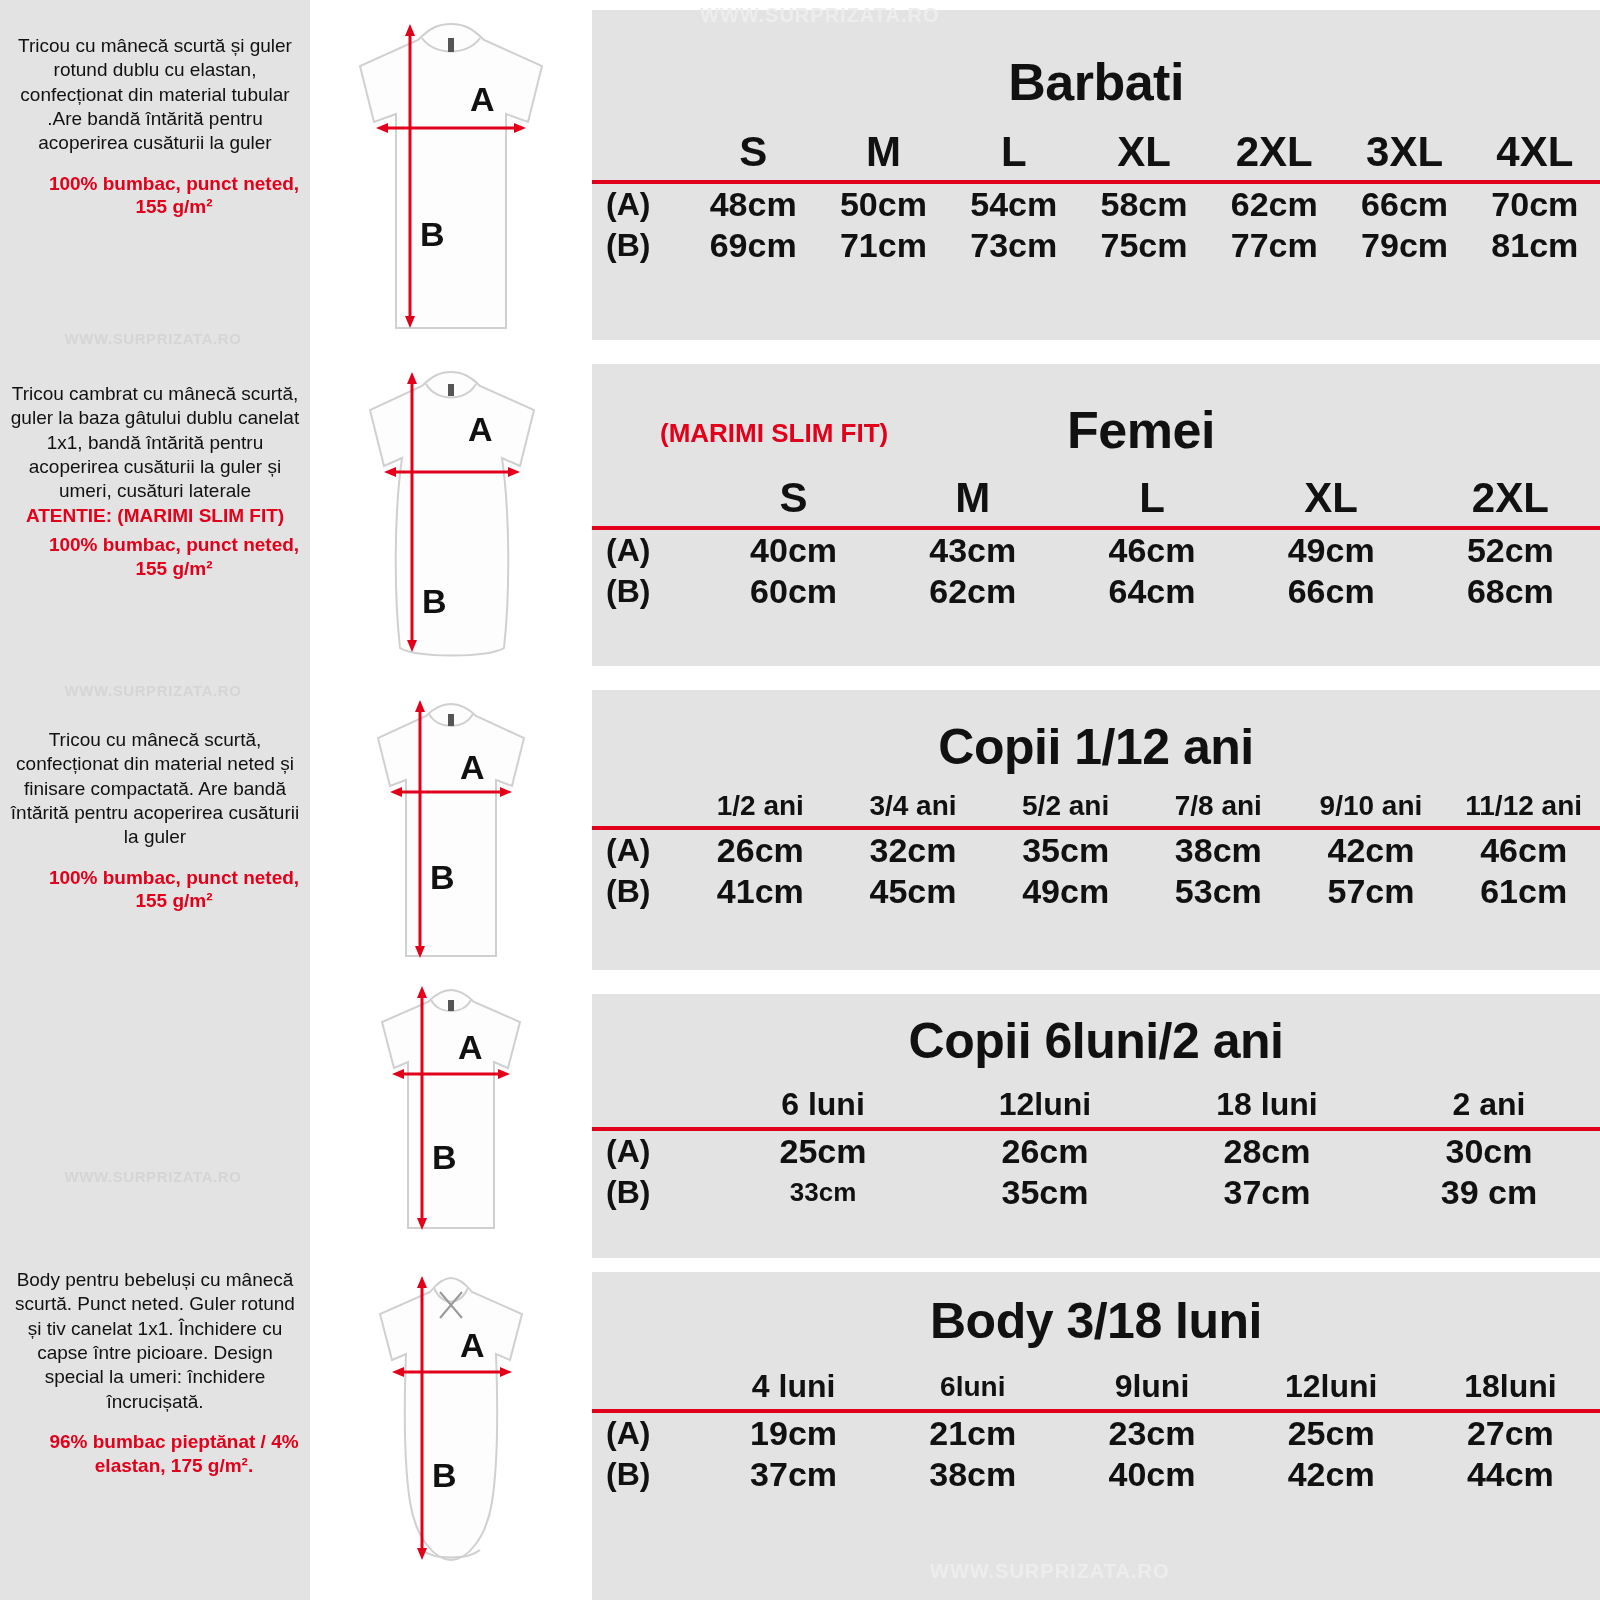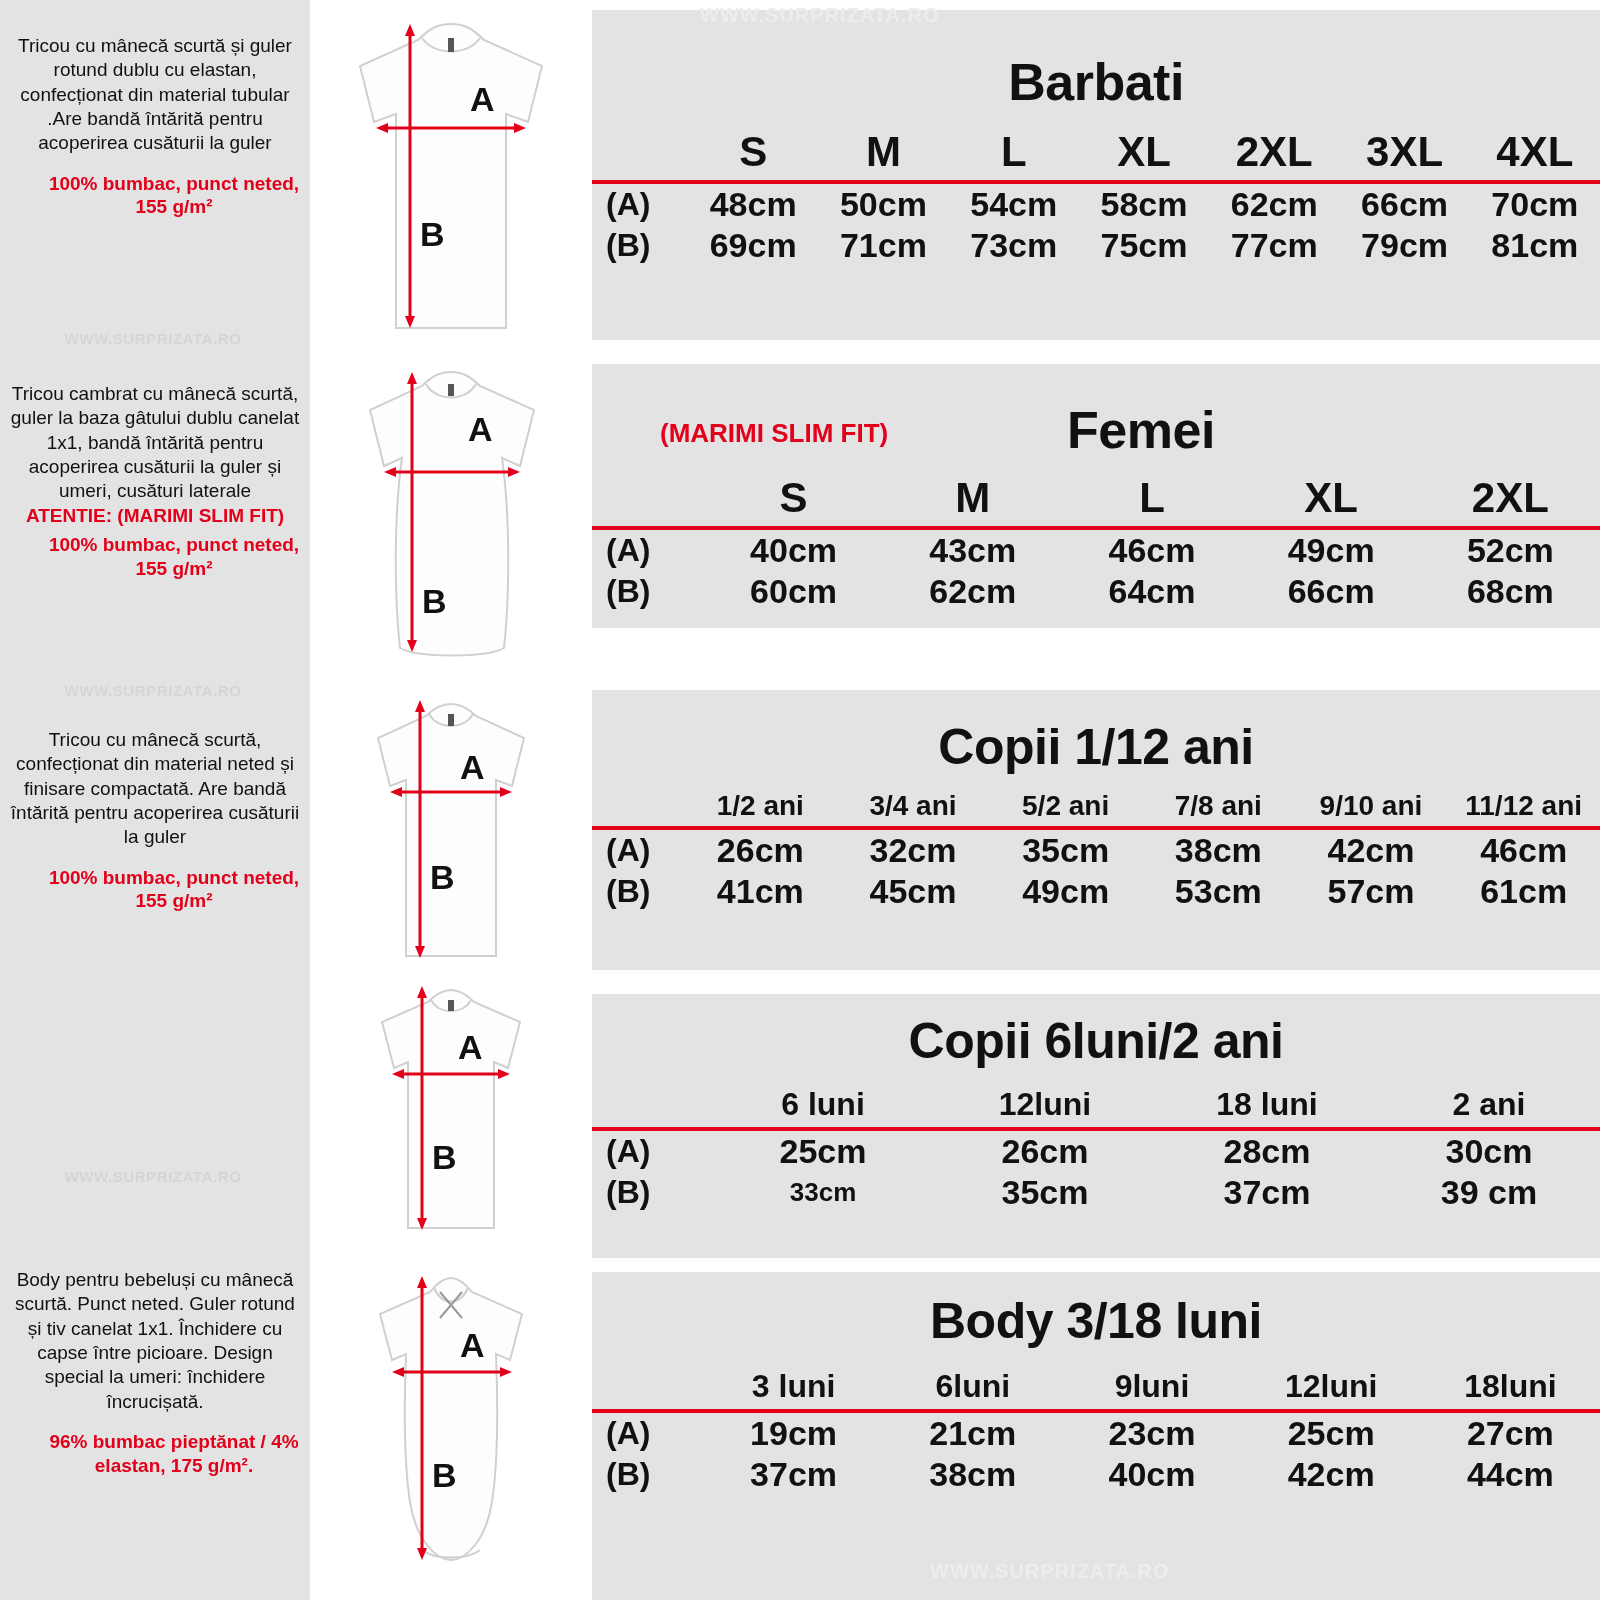--- a/index.html
+++ b/index.html
@@ -292,21 +292,21 @@
         <td style="font-size:34px;">73cm</td>
         <td style="font-size:34px;">75cm</td>
         <td style="font-size:34px;">77cm</td>
         <td style="font-size:34px;">79cm</td>
         <td style="font-size:34px;">81cm</td>
       </tr>
     </tbody>
       </table>
   </div>
 
-  <div class="tbl" style="top:364px;height:264px;">
+  <div class="tbl" style="top:364px;height:302px;">
     <div class="slim-note" style="left:68px;top:54px;">(MARIMI SLIM FIT)</div>
     <div class="tbl-title" style="font-size:52px;padding-top:36px;padding-left:90px;">Femei</div>
     <table class="sz" style="margin-top:14px;">
       <colgroup>
         <col style="width:112px">
           <col>
           <col>
           <col>
           <col>
           <col>
@@ -427,22 +427,22 @@
         <col style="width:112px">
           <col>
           <col>
           <col>
           <col>
           <col>
       </colgroup>
       <tbody>
           <tr class="headrow">
         <th></th>
-        <th style="font-size:32px;">3 luni</th>
-        <th style="font-size:32px;">6luni</th>
+        <th style="font-size:32px;">4 luni</th>
+        <th style="font-size:28px;">6luni</th>
         <th style="font-size:32px;">9luni</th>
         <th style="font-size:32px;">12luni</th>
         <th style="font-size:32px;">18luni</th>
       </tr>
       <tr>
         <td class="rowlabel" style="font-size:32px;">(A)</td>
         <td style="font-size:34px;">19cm</td>
         <td style="font-size:34px;">21cm</td>
         <td style="font-size:34px;">23cm</td>
         <td style="font-size:34px;">25cm</td>

